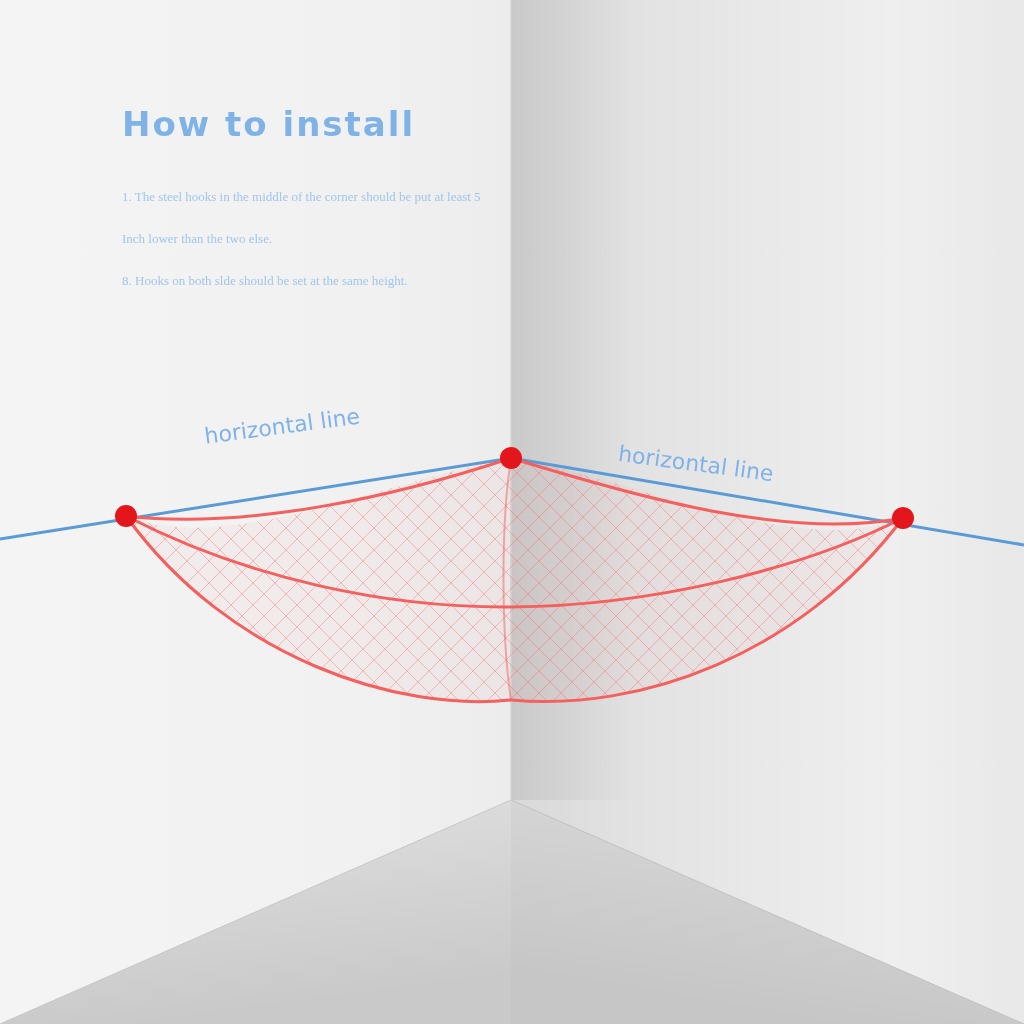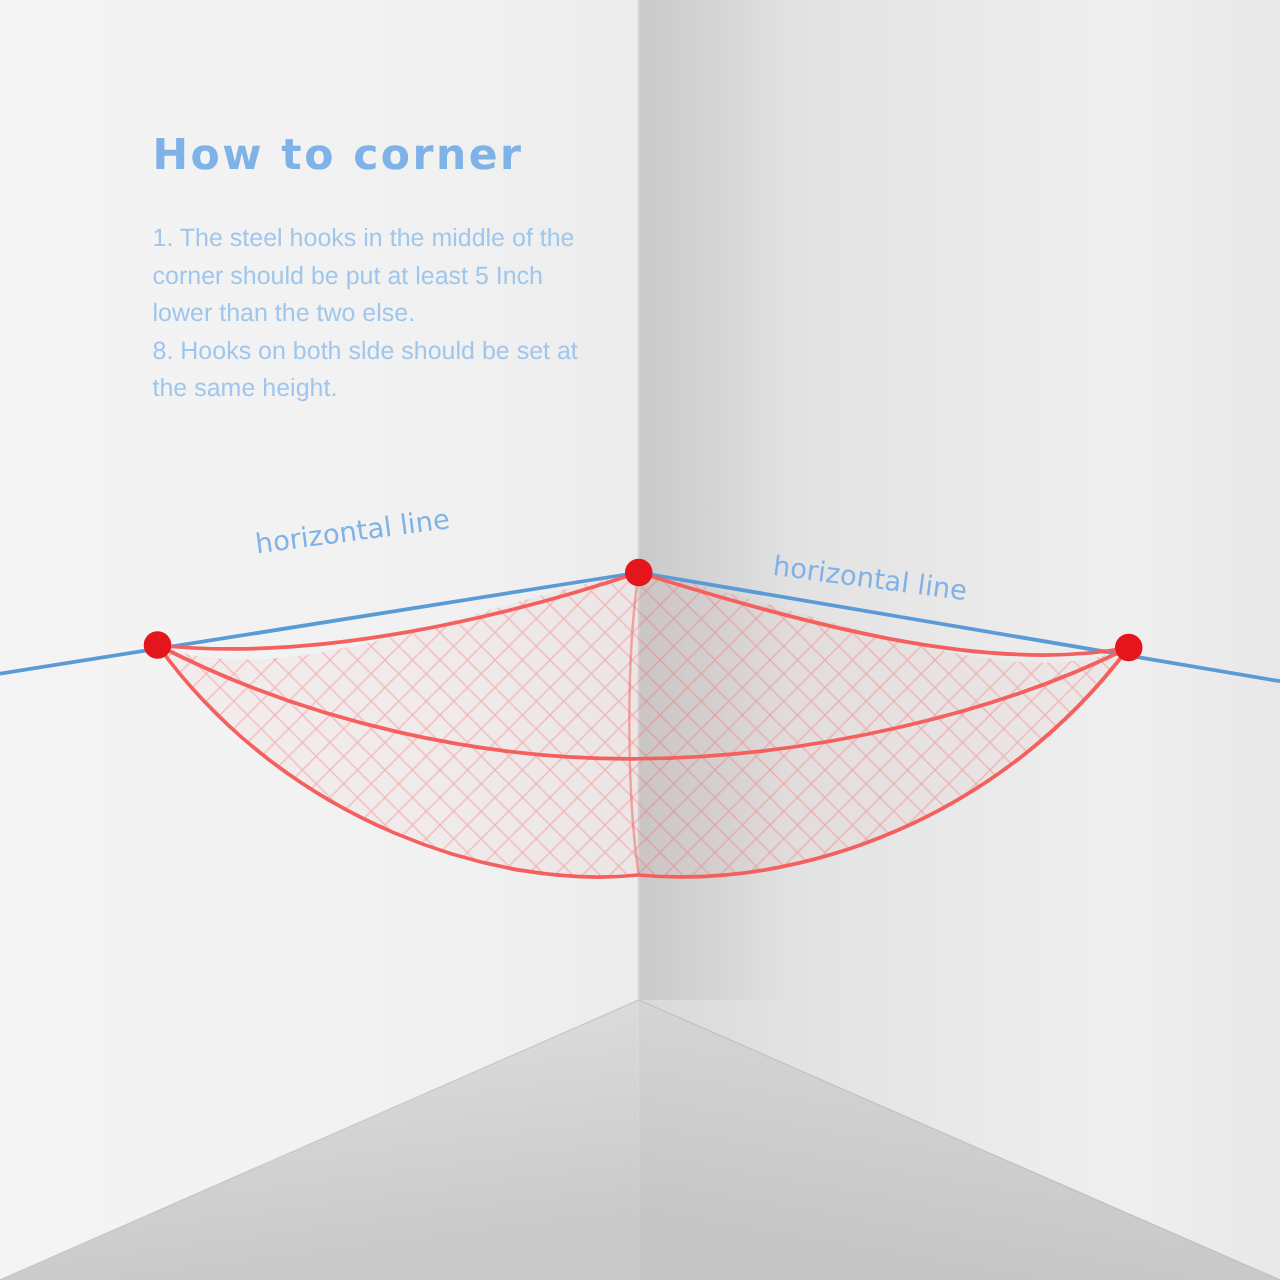--- a/index.html
+++ b/index.html
@@ -37,23 +37,23 @@
     font-weight: bold;
     letter-spacing: 2px;
     color: #7fb3e8;
     white-space: nowrap;
   }
   .instructions {
     position: absolute;
     left: 122px;
     top: 176px;
     width: 360px;
-    font-family: Liberation Sans, sans-serif;
-    font-size: 20px;
-    line-height: 30px;
+    font-family: Liberation Serif, serif;
+    font-size: 13px;
+    line-height: 42px;
     color: #9fc6ec;
   }
   .instructions div {
     white-space: normal;
   }
   .hlabel {
     position: absolute;
     font-family: "DejaVu Sans", sans-serif;
     font-size: 22px;
     color: #7fb3e8;
@@ -147,21 +147,21 @@
     </g>
 
     <g>
       <circle cx="126" cy="516" r="11" fill="#e4161c"></circle>
       <circle cx="511" cy="458" r="11" fill="#e4161c"></circle>
       <circle cx="903" cy="518" r="11" fill="#e4161c"></circle>
     </g>
   </svg>
 
   <div class="text-layer">
-    <div class="title">How to corner</div>
+    <div class="title">How to install</div>
 
     <div class="instructions">
       <div>1. The steel hooks in the middle of the corner should be put at least 5 Inch lower than the two else.</div>
       <div>8. Hooks on both slde should be set at the same height.</div>
     </div>
 
     <div class="hlabel" id="label-left">horizontal line</div>
     <div class="hlabel" id="label-right">horizontal line</div>
   </div>
 

